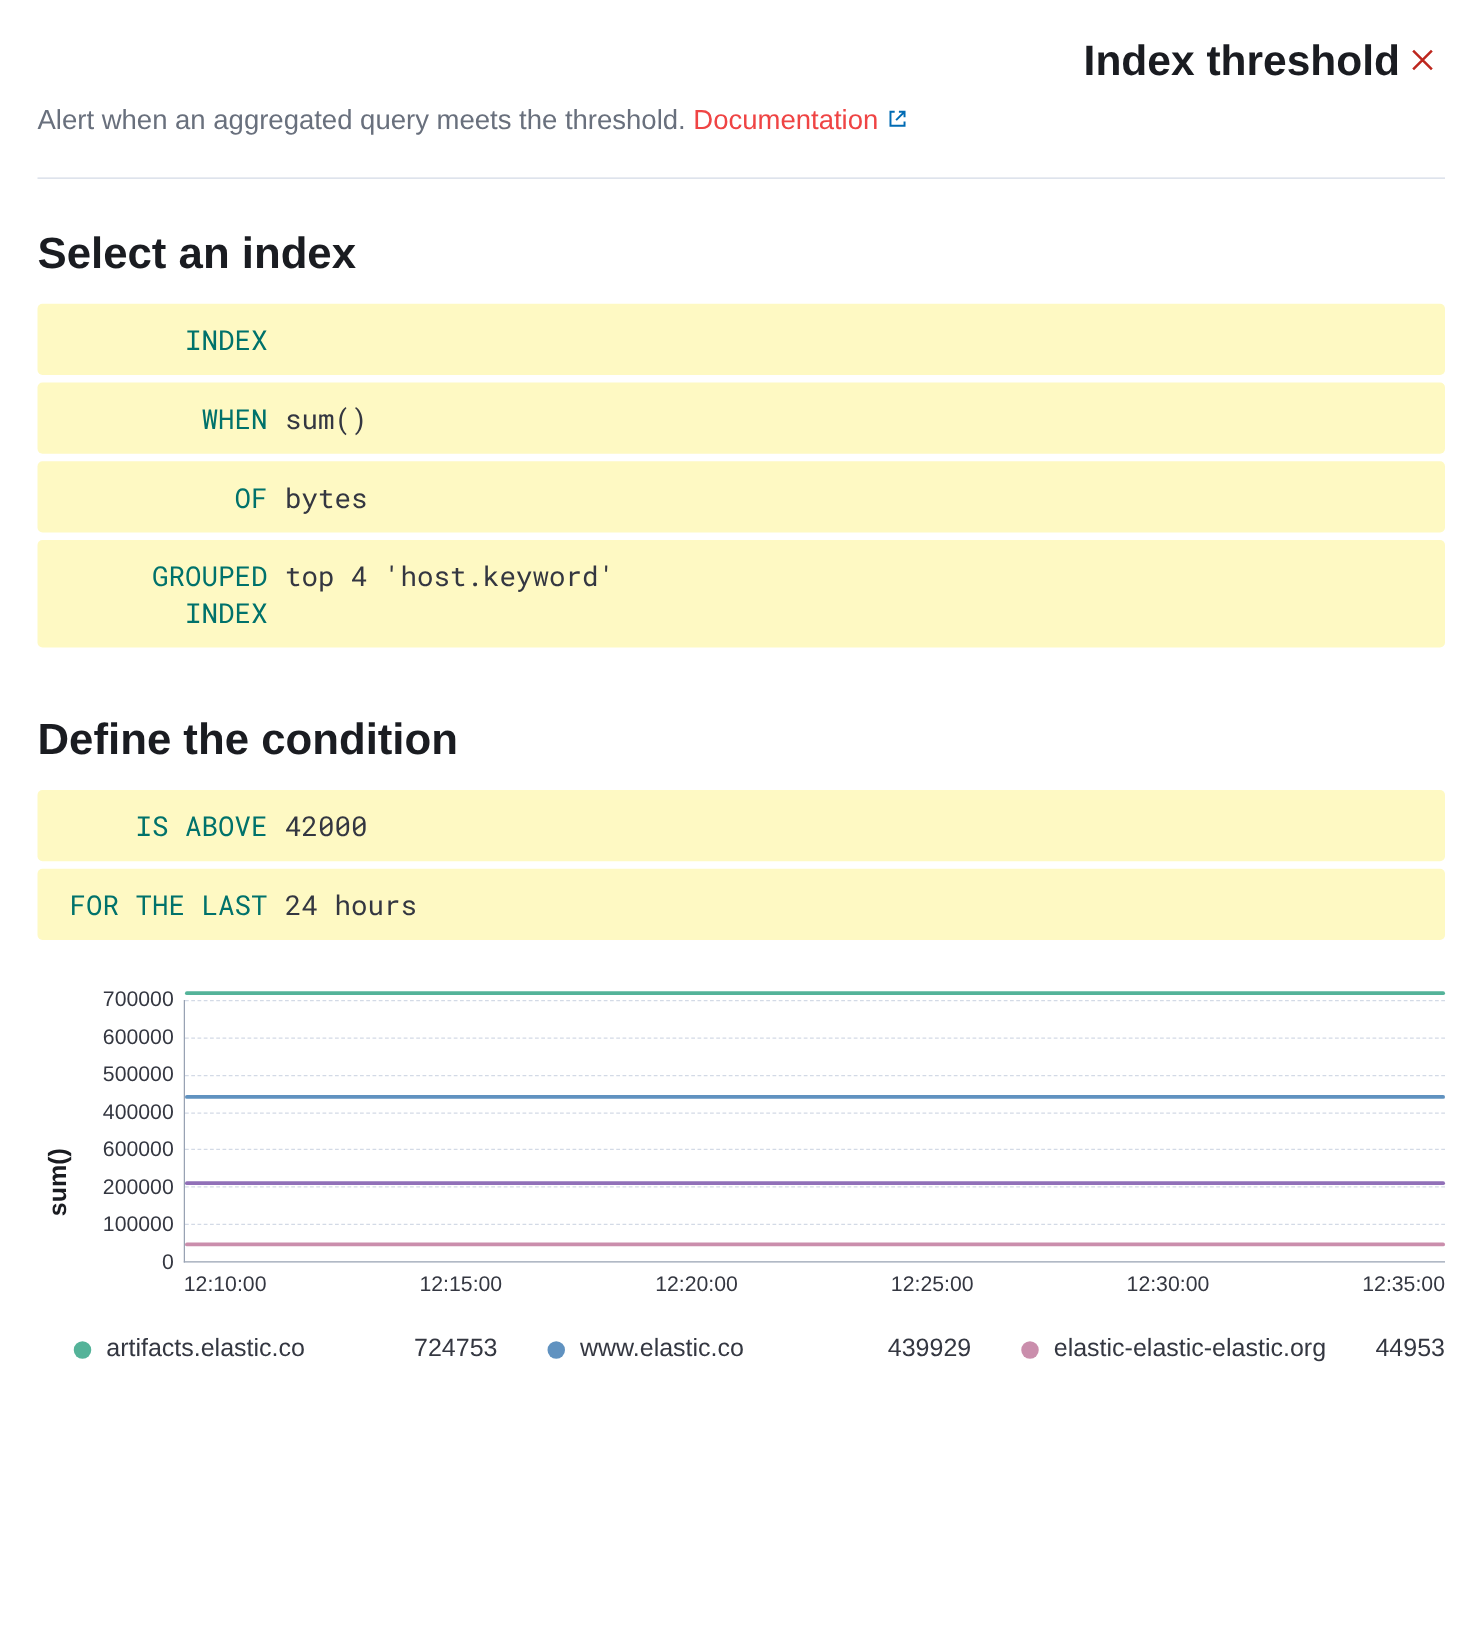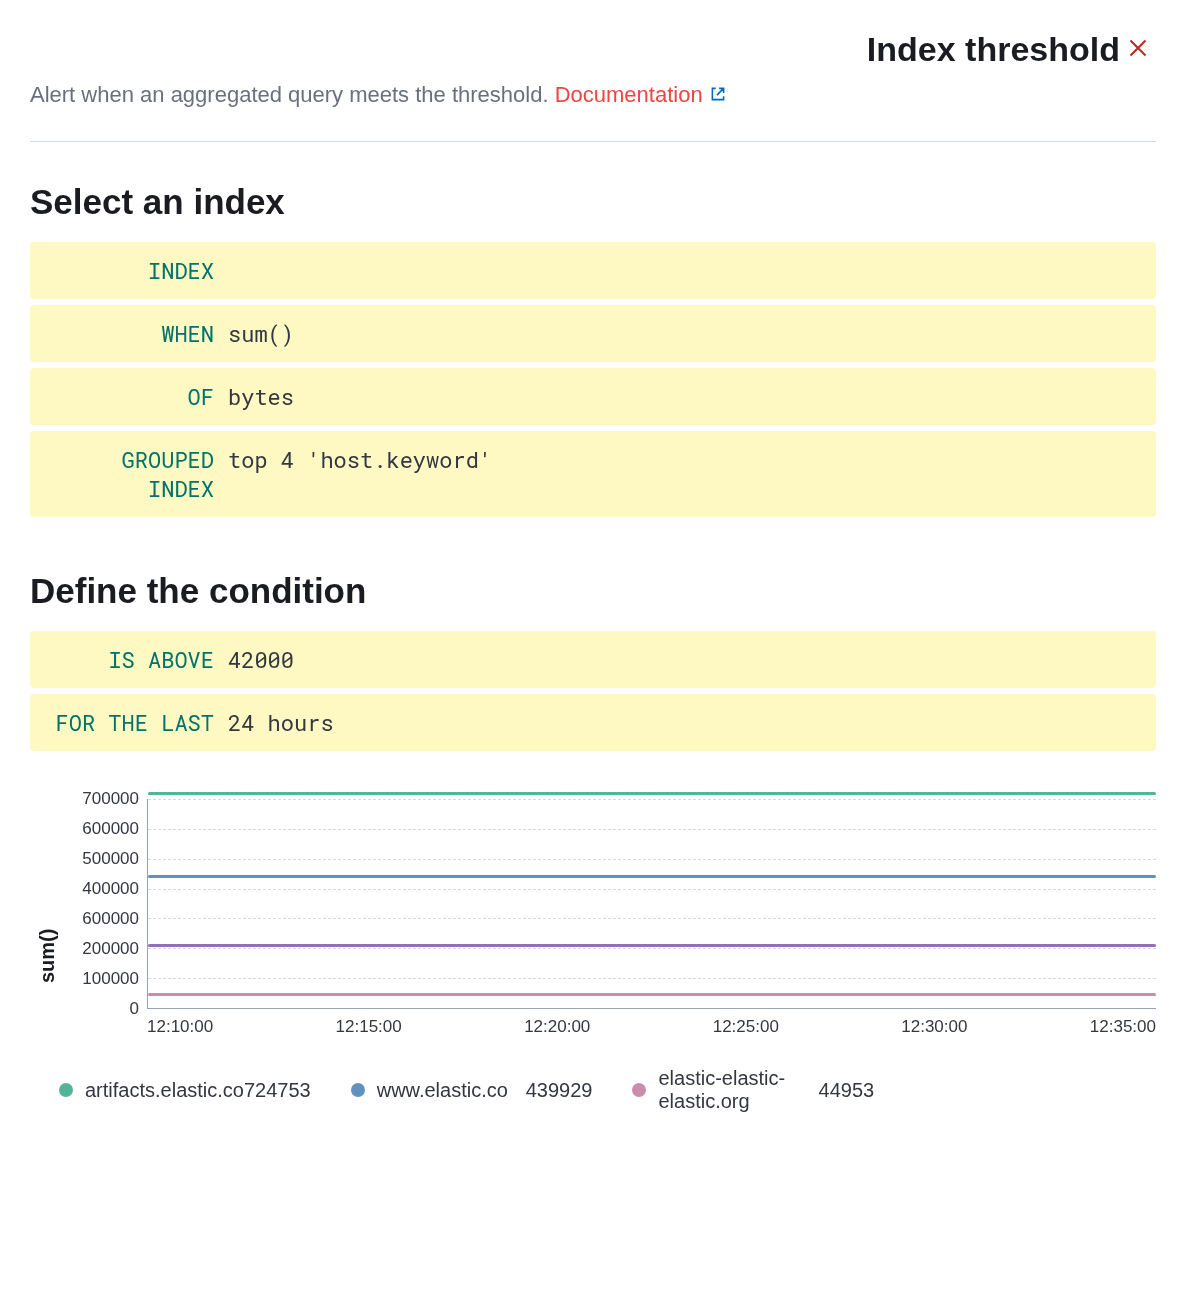--- a/index.html
+++ b/index.html
@@ -41,21 +41,21 @@
   padding-right: 6px;
 }
 .chart-inner { flex:1; }
 .plot { position: relative; height: 210px; display:flex; }
 .y-ticks { width: 88px; position:relative; }
 .y-tick { position:absolute; right:8px; font-size:17px; color:#343741; transform: translateY(-50%); }
 .plot-area { flex:1; position:relative; border-left:1px solid #98a2b3; border-bottom:1px solid #98a2b3; }
 .grid-line { position:absolute; left:0; right:0; border-top:1px dashed #d3dae6; }
 .series-line { position:absolute; left:0; right:0; height:3px; border-radius:2px; }
 .x-ticks { margin-left:88px; display:flex; justify-content:space-between; font-size:17px; color:#343741; padding-top:8px; }
-.legend { margin-top: 30px; display:grid; grid-template-columns: 1fr 1fr 1fr 1fr; gap: 12px 40px; font-size:20px; }
+.legend { margin-top: 30px; display:grid; grid-template-columns: 1fr 1fr 1fr; gap: 12px 40px; font-size:20px; }
 .legend-item { display:flex; align-items:center; }
 .swatch { width:14px; height:14px; border-radius:50%; margin-right:12px; flex-shrink:0; }
 .legend-name { flex:1; color:#343741; }
 .legend-val { color:#343741; }
 </style>
 </head>
 <body>
 
 <div class="header">
   <h1 class="title">Index threshold</h1>

